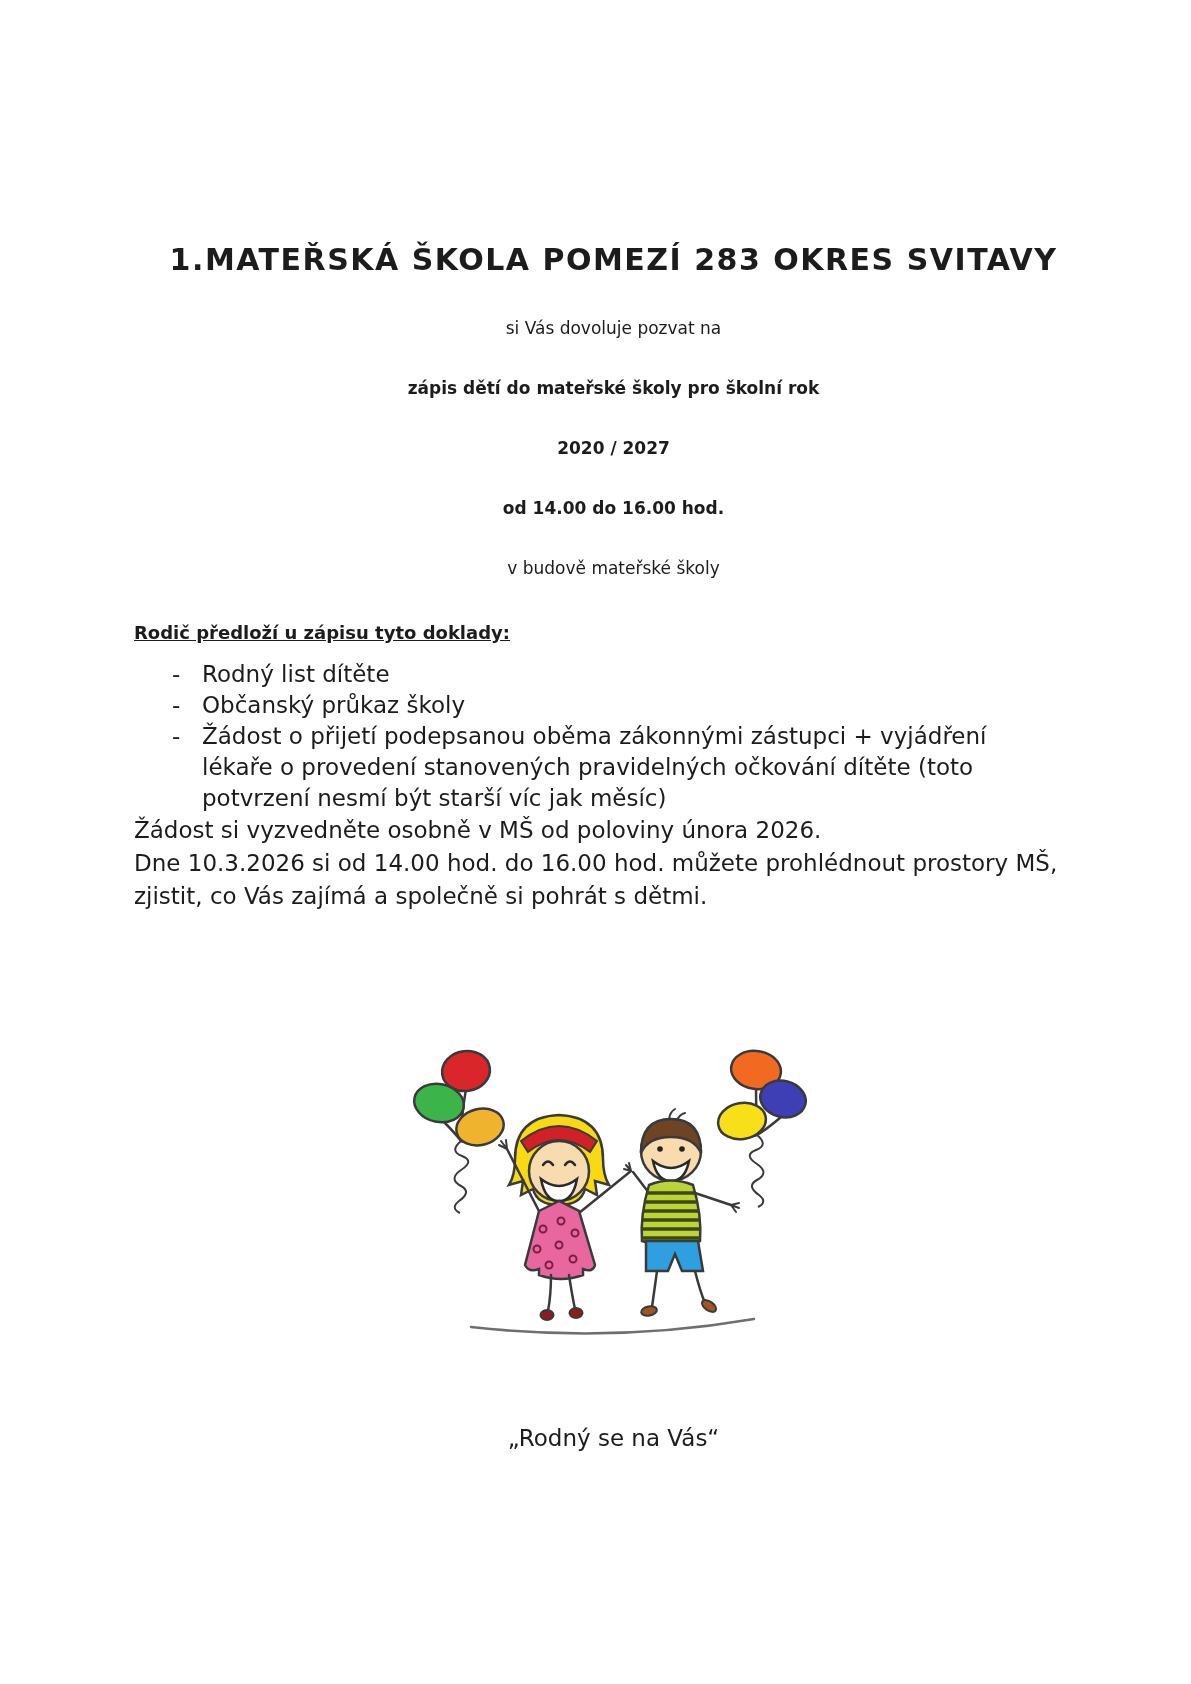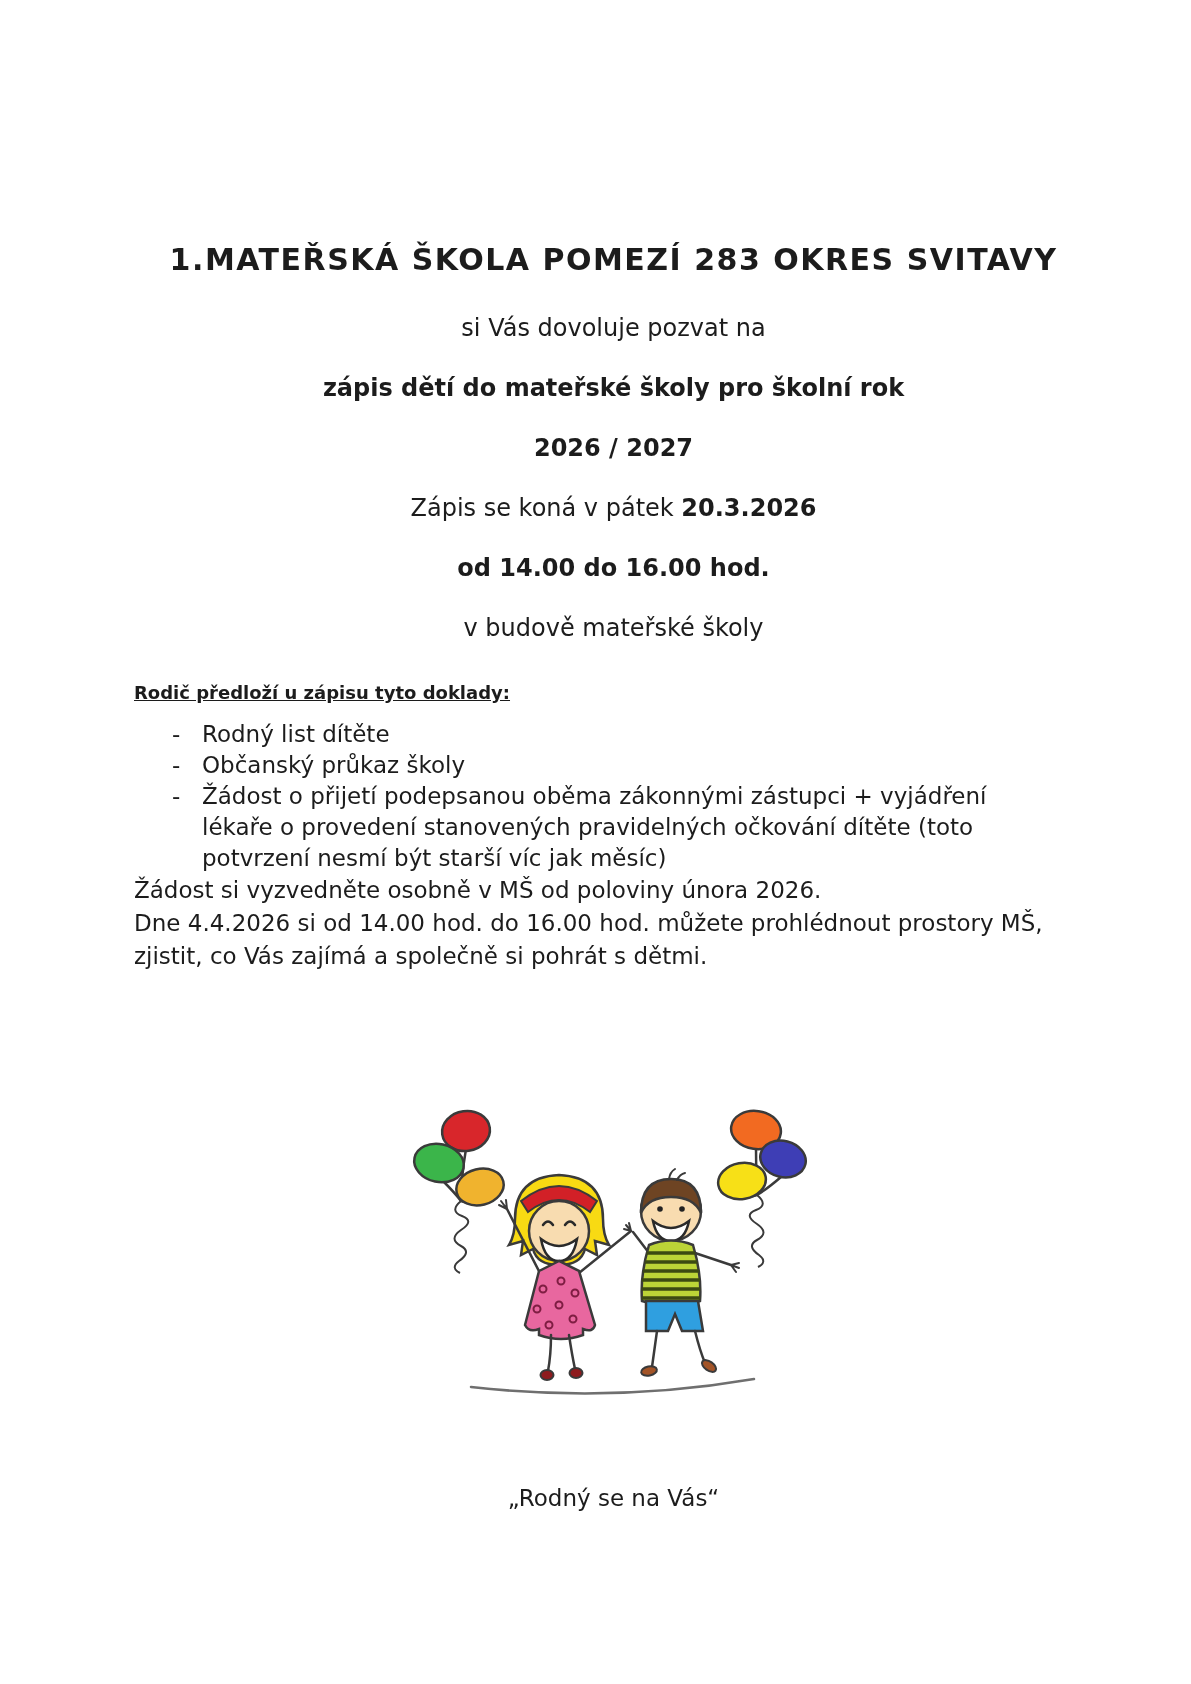--- a/index.html
+++ b/index.html
@@ -12,21 +12,21 @@
     overflow: hidden;
   }
   .page {
     width: 1191px;
     height: 1684px;
     padding: 238px 98px 0 134px;
     position: relative;
   }
   .center-line {
     text-align: center;
-    font-size: 24px;
+    font-size: 17px;
     height: 60px;
     line-height: 40px;
   }
   .doc-title {
     font-size: 30px;
     font-weight: bold;
     letter-spacing: 1.5px;
     height: 70px;
     line-height: 44px;
   }
@@ -69,23 +69,22 @@
 <body>
 
 <div class="page">
 
   <div class="center-line doc-title">1.MATEŘSKÁ ŠKOLA POMEZÍ 283 OKRES SVITAVY</div>
 
   <div class="center-line">si Vás dovoluje pozvat na</div>
 
   <div class="center-line bold">zápis dětí do mateřské školy pro školní rok</div>
 
-  <div class="center-line bold">2026 / 2027</div>
-
-  <div class="center-line"><span>Zápis se koná v pátek </span><span class="bold">20.3.2026</span></div>
+  <div class="center-line bold">2020 / 2027</div>
+
 
   <div class="center-line bold">od 14.00 do 16.00 hod.</div>
 
   <div class="center-line">v budově mateřské školy</div>
 
   <div class="heading-underline">Rodič předloží u zápisu tyto doklady:</div>
 
   <div class="doc-list">
     <div class="doc-item">
       <span class="dash">-</span>
@@ -96,21 +95,21 @@
       <span class="item-text">Občanský průkaz školy</span>
     </div>
     <div class="doc-item">
       <span class="dash">-</span>
       <span class="item-text">Žádost o přijetí podepsanou oběma zákonnými zástupci + vyjádření lékaře o provedení stanovených pravidelných očkování dítěte (toto potvrzení nesmí být starší víc jak měsíc)</span>
     </div>
   </div>
 
   <p class="note">Žádost si vyzvedněte osobně v MŠ od poloviny února 2026.</p>
 
-  <p class="note">Dne 4.4.2026 si od 14.00 hod. do 16.00 hod. můžete prohlédnout prostory MŠ, zjistit, co Vás zajímá a společně si pohrát s dětmi.</p>
+  <p class="note">Dne 10.3.2026 si od 14.00 hod. do 16.00 hod. můžete prohlédnout prostory MŠ, zjistit, co Vás zajímá a společně si pohrát s dětmi.</p>
 
   <div class="illustration-wrap">
     <svg width="410" height="300" viewBox="0 0 410 300">
 
       <path d="M62 284 Q 205 300 345 276" fill="none" stroke="#6f6f6f" stroke-width="2.5" stroke-linecap="round"></path>
 
       <g stroke="#3a3a3a" stroke-width="2.5">
         <path d="M57 46 Q 52 75 52 98" fill="none"></path>
         <path d="M34 78 Q 46 90 52 98" fill="none"></path>
         <path d="M68 101 Q 58 100 52 98" fill="none"></path>

